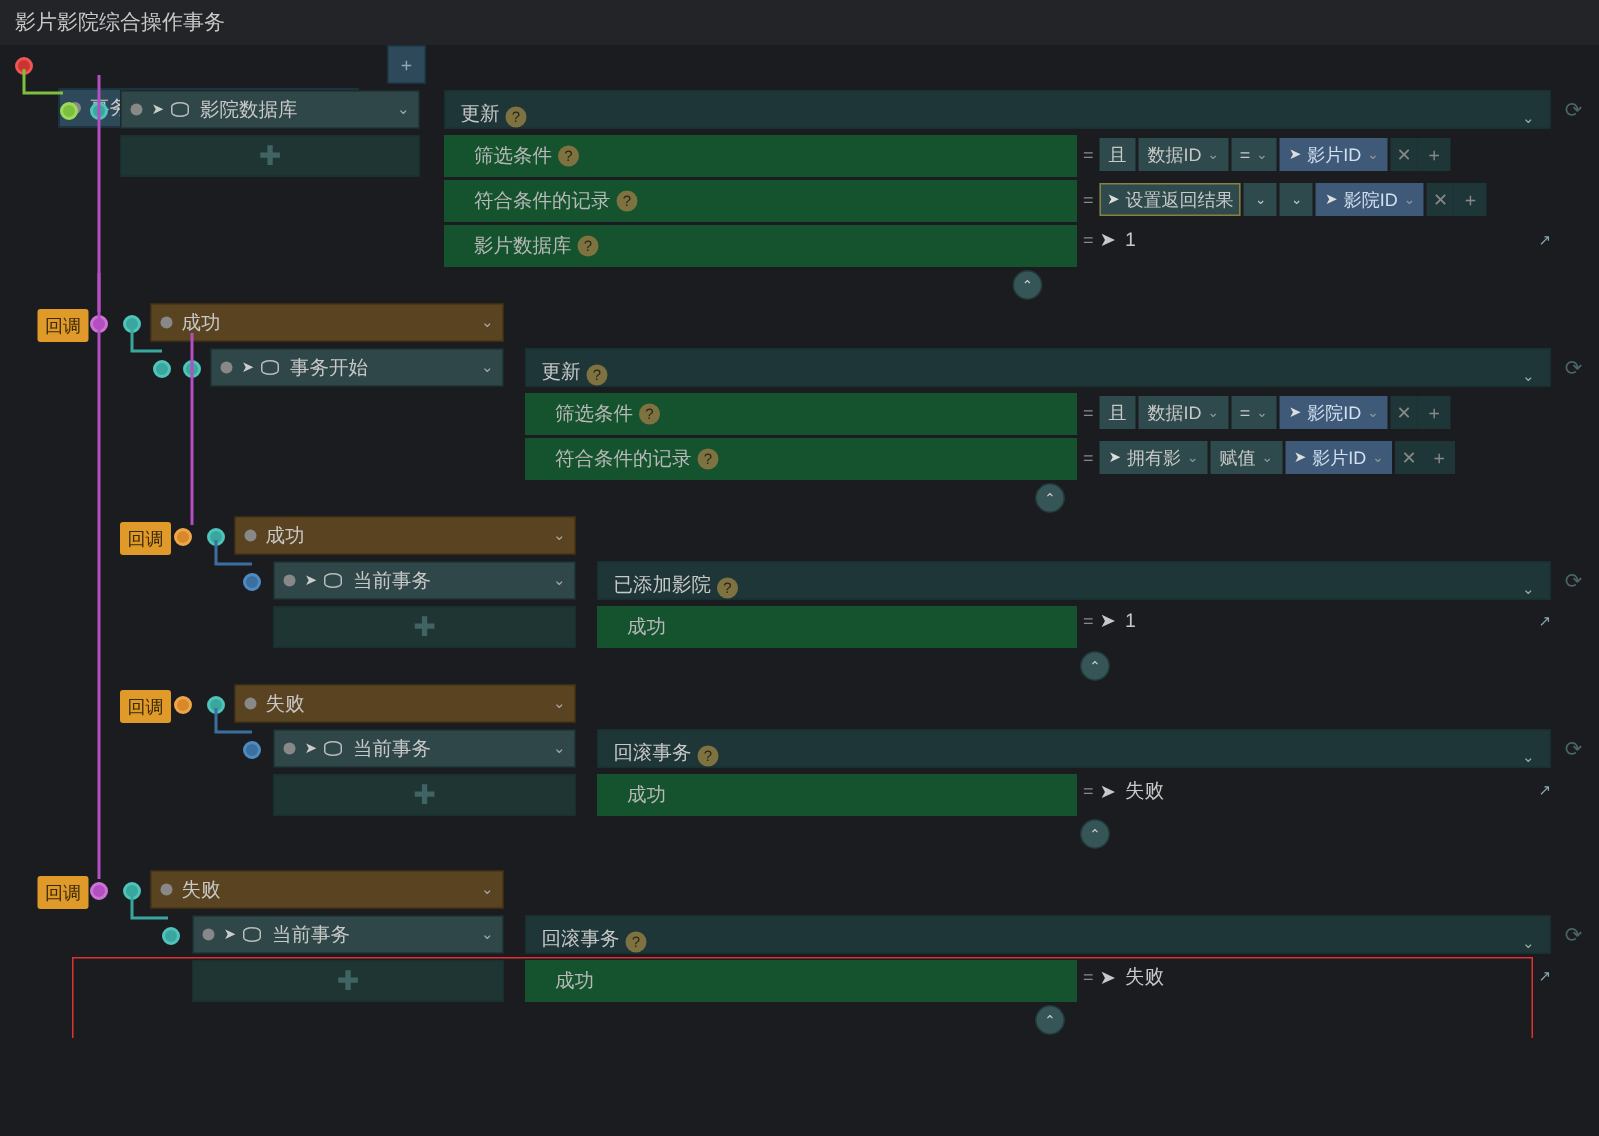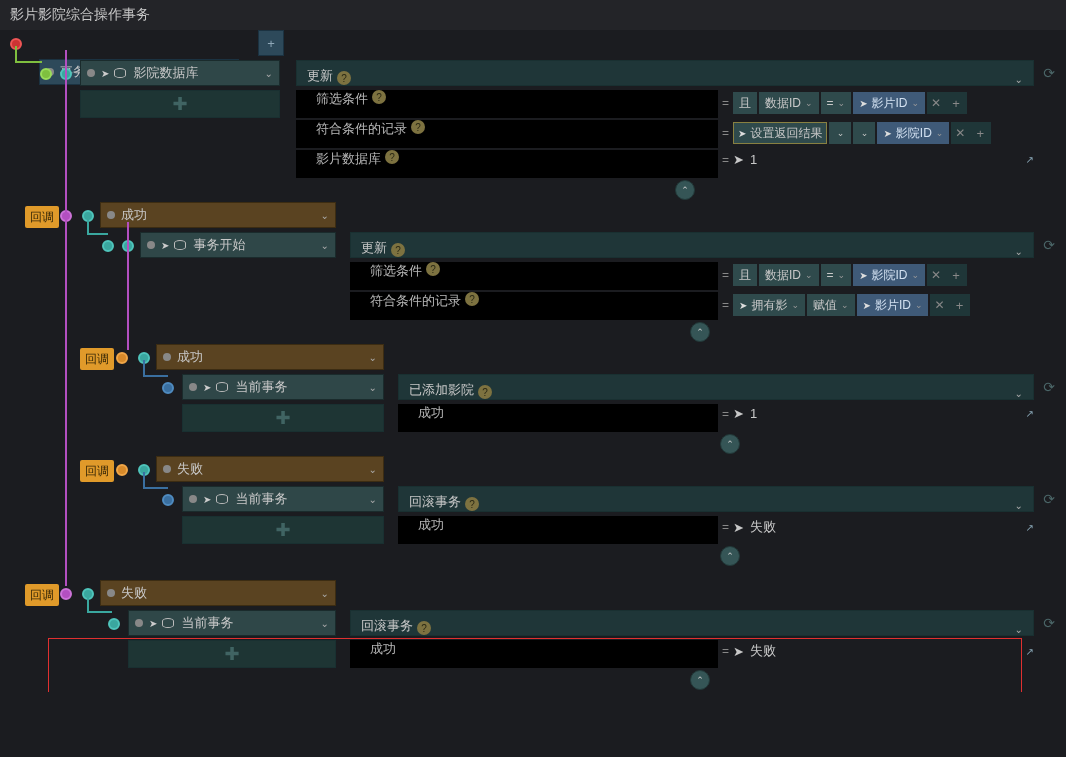--- a/index.html
+++ b/index.html
@@ -10,21 +10,21 @@
   .node-head.brown { background:#5a4321; border-color:#3c2c12; }
   .node-head.start { background:#2d495a; border-color:#1b3241; }
   .node-head .dot { width:8px; height:8px; border-radius:50%; background:#888; margin-right:6px; }
   .node-head .ptr { color:#ccc; font-size:10px; margin-right:4px; }
   .node-head .db-ic { width:14px; height:14px; margin-right:6px; position:relative; }
   .node-head .db-ic::before{content:"";position:absolute;inset:2px 1px;border:1px solid #bbb;border-radius:50%/30%;}
   .node-head .chev { margin-left:auto; font-size:10px; color:#aaa; }
   .action-head { position:absolute; height:26px; display:flex; align-items:flex-end; padding:0 10px; background:#1f3638; border:1px solid #193031; }
   .action-head .chev { margin-left:auto; font-size:10px; color:#aaa; }
   .help { display:inline-flex; align-items:center; justify-content:center; width:14px; height:14px; border-radius:50%; background:#7d7240; color:#2a2814; font-size:10px; margin-left:4px; }
-  .param-row { position:absolute; height:28px; display:flex; background:#000000; }
+  .param-row { position:absolute; height:28px; display:flex; align-items:center; background:#14532d; }
   .param-row .lbl { padding-left:20px; color:#b8b8b8; }
   .eq { color:#888; padding:0 4px; font-size:12px;}
   .pill { display:inline-flex; align-items:center; height:22px; background:#2f4a4c; padding:0 6px; margin-right:2px; font-size:12px; }
   .pill.sel { border:1px solid #888041; padding:0 4px;}
   .pill.blue { background:#3f5a78; color:#d2e0f0;}
   .pill .chev { font-size:9px; color:#999; margin-left:4px;}
   .pill .ptr{font-size:10px;color:#ddd;margin-right:4px;}
   .x-btn{width:18px;height:22px;display:inline-flex;align-items:center;justify-content:center;background:#1f3638;color:#888;font-size:12px;}
   .add-sq{width:22px;height:22px;display:inline-flex;align-items:center;justify-content:center;background:#1f3638;color:#888;}
   .reload{width:18px;height:26px;display:inline-flex;align-items:center;justify-content:center;color:#4a6567;font-size:14px;}

